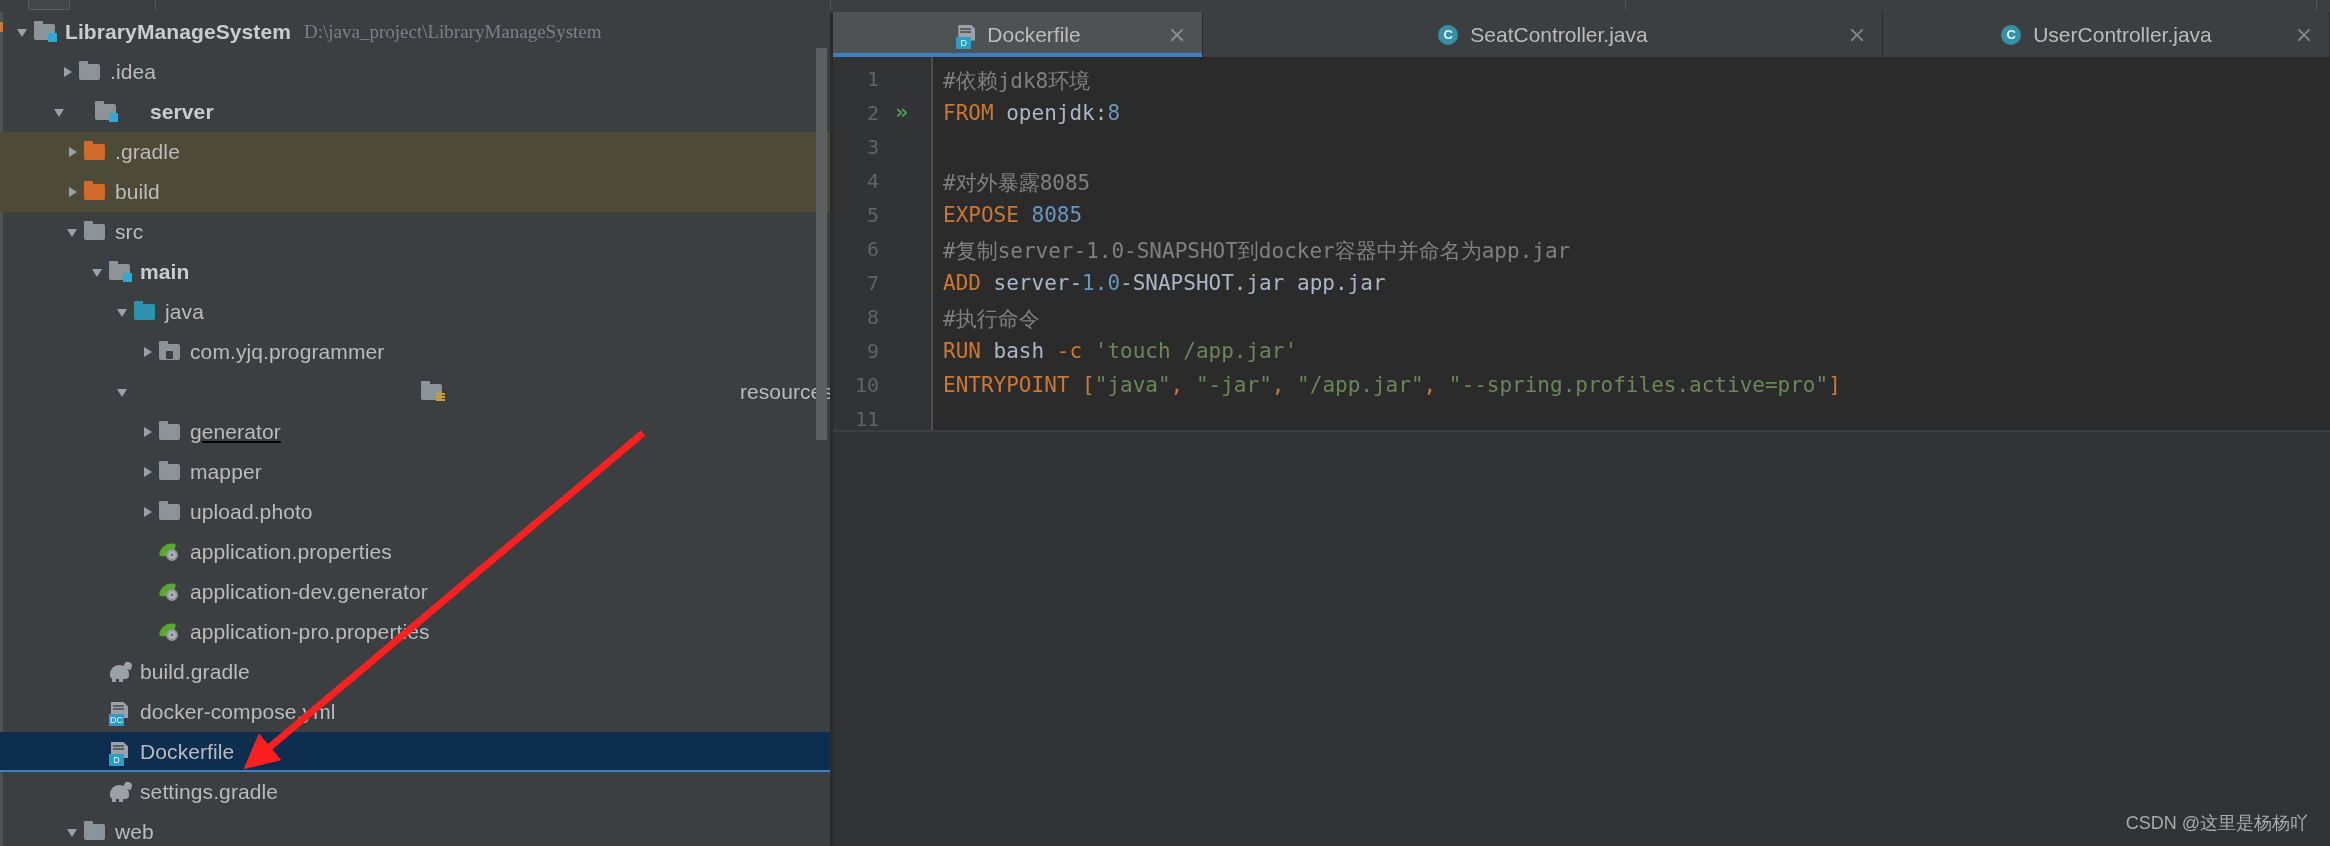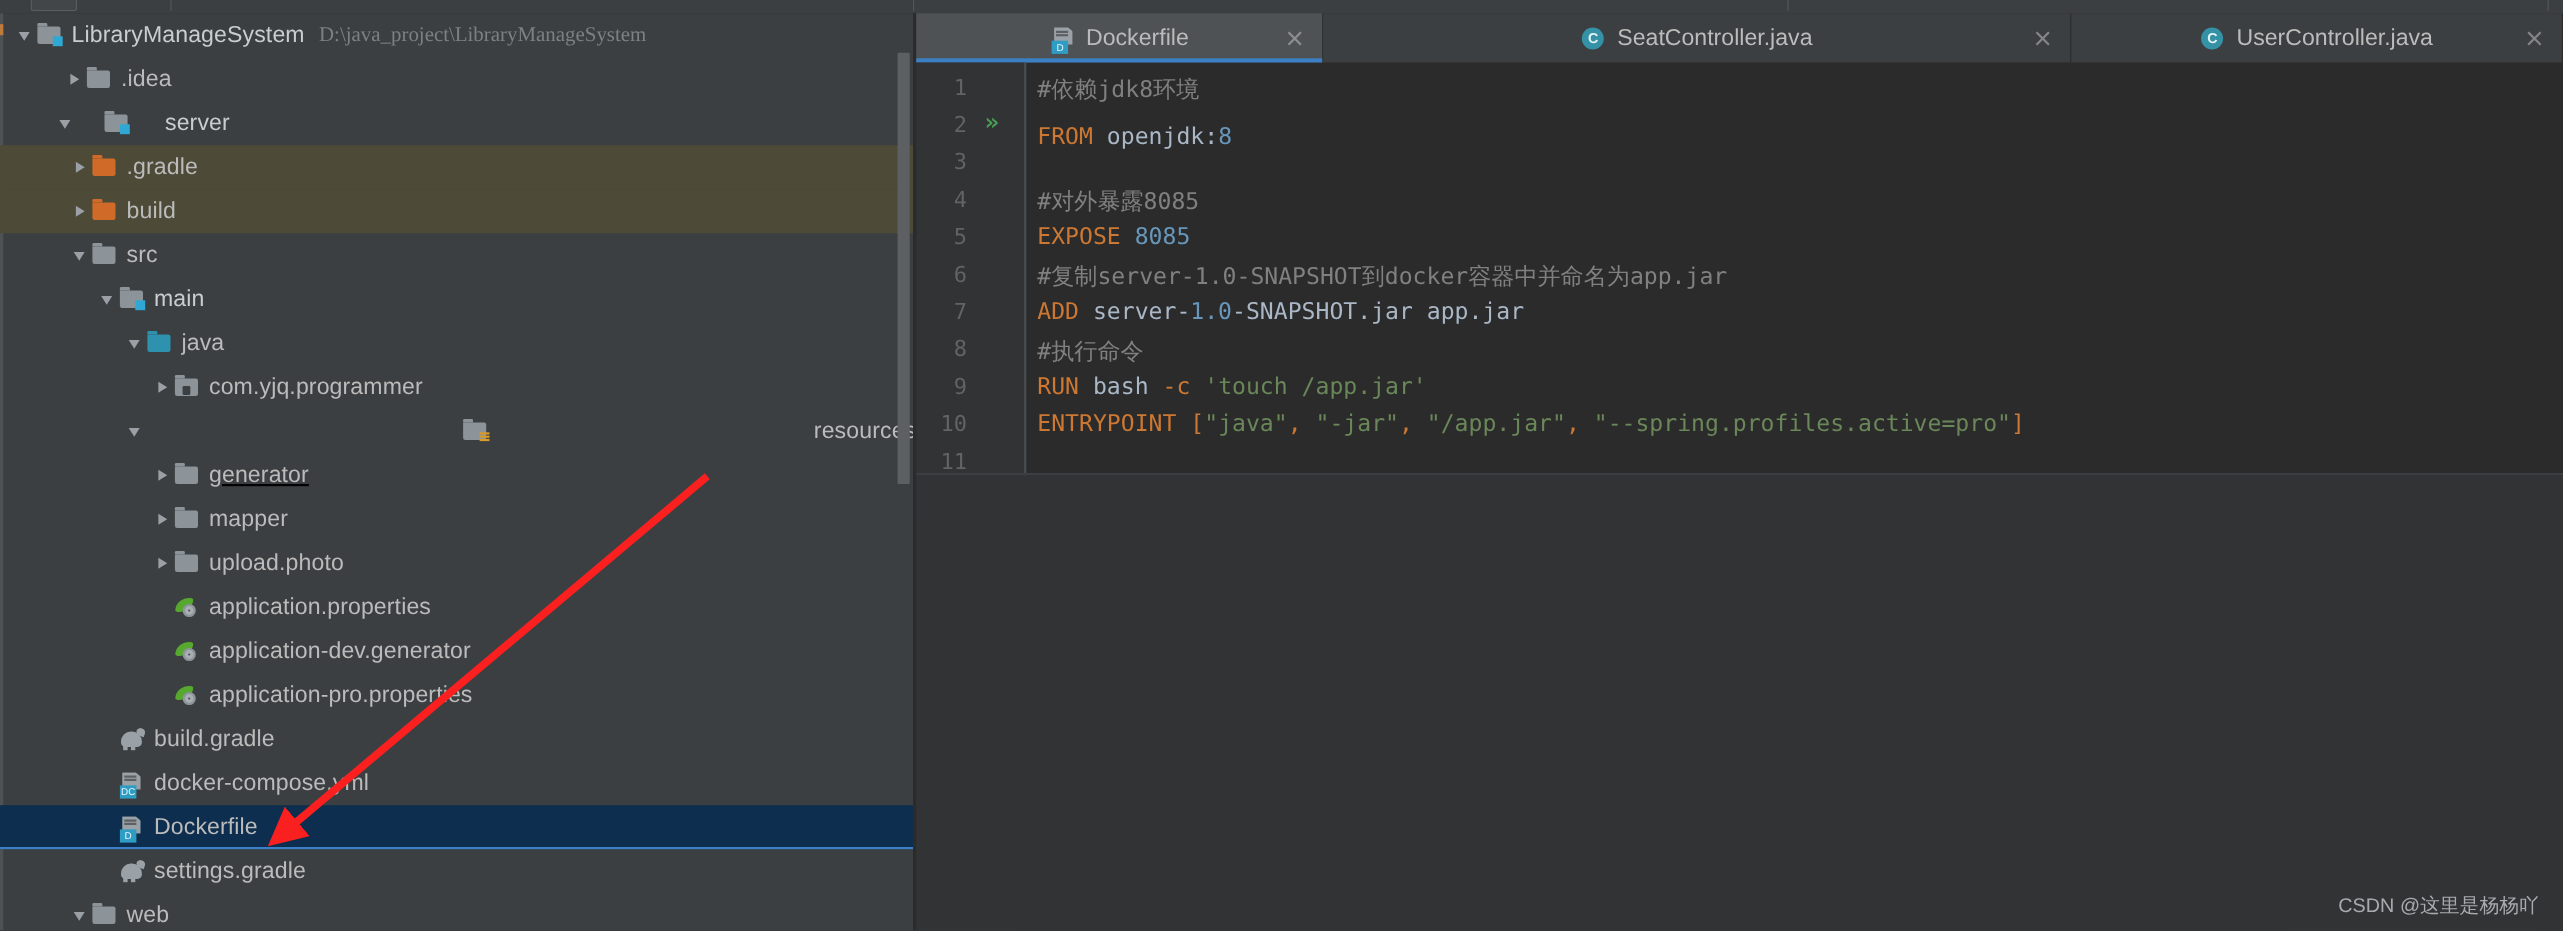--- a/index.html
+++ b/index.html
@@ -43,21 +43,21 @@
   .leafgear:after{content:"";position:absolute;left:3px;top:3px;width:2px;height:2px;border-radius:50%;background:#4a4d4f;}
   
   .eleph{position:absolute;left:3px;top:4px;width:19px;height:14px;background:#9aa1a7;border-radius:9px 9px 4px 4px;}
   .eleph:before{content:"";position:absolute;right:-3px;top:-3px;width:8px;height:7px;background:#9aa1a7;border-radius:50% 50% 0 50%;transform:rotate(20deg);}
   .eleph:after{content:"";position:absolute;left:2px;bottom:-3px;width:4px;height:5px;background:#9aa1a7;box-shadow:7px 0 0 #9aa1a7;}
   
   .dock{position:absolute;left:4px;top:1px;width:17px;height:16px;background:#9aa1a7;clip-path:polygon(0 0,72% 0,100% 26%,100% 100%,0 100%);}
   .dock i{position:absolute;left:2px;top:3px;width:11px;height:2px;background:#5c6063;box-shadow:0 3px 0 #5c6063;}
   .docktag{position:absolute;left:2px;bottom:-3px;min-width:13px;height:12px;background:#2f9cc4;color:#e8f4fa;font-size:9px;line-height:12px;text-align:center;font-family:"Liberation Sans",sans-serif;padding:0 1px;}
   .lbl{font-size:21px;color:#bbbbbb;letter-spacing:.1px;}
-  .lbl.bold{font-weight:normal;color:#c9cdd0;}
+  .lbl.bold{font-weight:bold;color:#c9cdd0;}
   .path{font-size:19px;color:#7c8085;margin-left:13px;font-family:Liberation Serif, serif;}
   #sb-scroll{position:absolute;right:6px;top:36px;width:11px;height:392px;background:#5c6063;border-radius:1px;}
   #sidebar-right-border{position:absolute;left:830px;top:12px;width:3px;height:834px;background:#2b2b2b;}
 
   
   #editor{position:absolute;left:833px;top:12px;width:1497px;height:834px;background:#2b2b2b;}
   #tabbar{position:relative;height:45px;background:#3c3f41;display:flex;}
   .tab{position:relative;height:45px;display:flex;align-items:center;justify-content:center;box-sizing:border-box;border-right:1px solid #2b2b2b;}
   .tab .tablabel{font-size:21px;color:#bbbbbb;}
   .tab.active{background:#4e5254;}
@@ -315,21 +315,21 @@
         <div class="gl" style="top: 180px;">6</div>
         <div class="gl" style="top: 214px;">7</div>
         <div class="gl" style="top: 248px;">8</div>
         <div class="gl" style="top: 282px;">9</div>
         <div class="gl" style="top: 316px;">10</div>
         <div class="gl" style="top: 350px;">11</div>
       </div>
     <div id="gutter-sep"></div>
     <div id="code-lines">
         <div class="cline" style="top: 10px;"><span class="cm">#依赖jdk8环境</span></div>
-        <div class="cline" style="top: 55px;"><span class="kw">FROM</span><span class="wh"> openjdk</span><span class="wh">:</span><span class="num">8</span></div>
+        <div class="cline" style="top: 44px;"><span class="kw">FROM</span><span class="wh"> openjdk</span><span class="wh">:</span><span class="num">8</span></div>
         <div class="cline" style="top: 78px;"></div>
         <div class="cline" style="top: 112px;"><span class="cm">#对外暴露8085</span></div>
         <div class="cline" style="top: 146px;"><span class="kw">EXPOSE</span><span class="wh"> </span><span class="num">8085</span></div>
         <div class="cline" style="top: 180px;"><span class="cm">#复制server-1.0-SNAPSHOT到docker容器中并命名为app.jar</span></div>
         <div class="cline" style="top: 214px;"><span class="kw">ADD</span><span class="wh"> server-</span><span class="num">1.0</span><span class="wh">-SNAPSHOT.jar app.jar</span></div>
         <div class="cline" style="top: 248px;"><span class="cm">#执行命令</span></div>
         <div class="cline" style="top: 282px;"><span class="kw">RUN</span><span class="wh"> bash </span><span class="kw">-c</span><span class="wh"> </span><span class="str">'touch /app.jar'</span></div>
         <div class="cline" style="top: 316px;"><span class="kw">ENTRYPOINT</span><span class="wh"> </span><span class="kw">[</span><span class="str">"java"</span><span class="kw">,</span><span class="wh"> </span><span class="str">"-jar"</span><span class="kw">,</span><span class="wh"> </span><span class="str">"/app.jar"</span><span class="kw">,</span><span class="wh"> </span><span class="str">"--spring.profiles.active=pro"</span><span class="kw">]</span></div>
         <div class="cline" style="top: 350px;"></div>
       </div>

